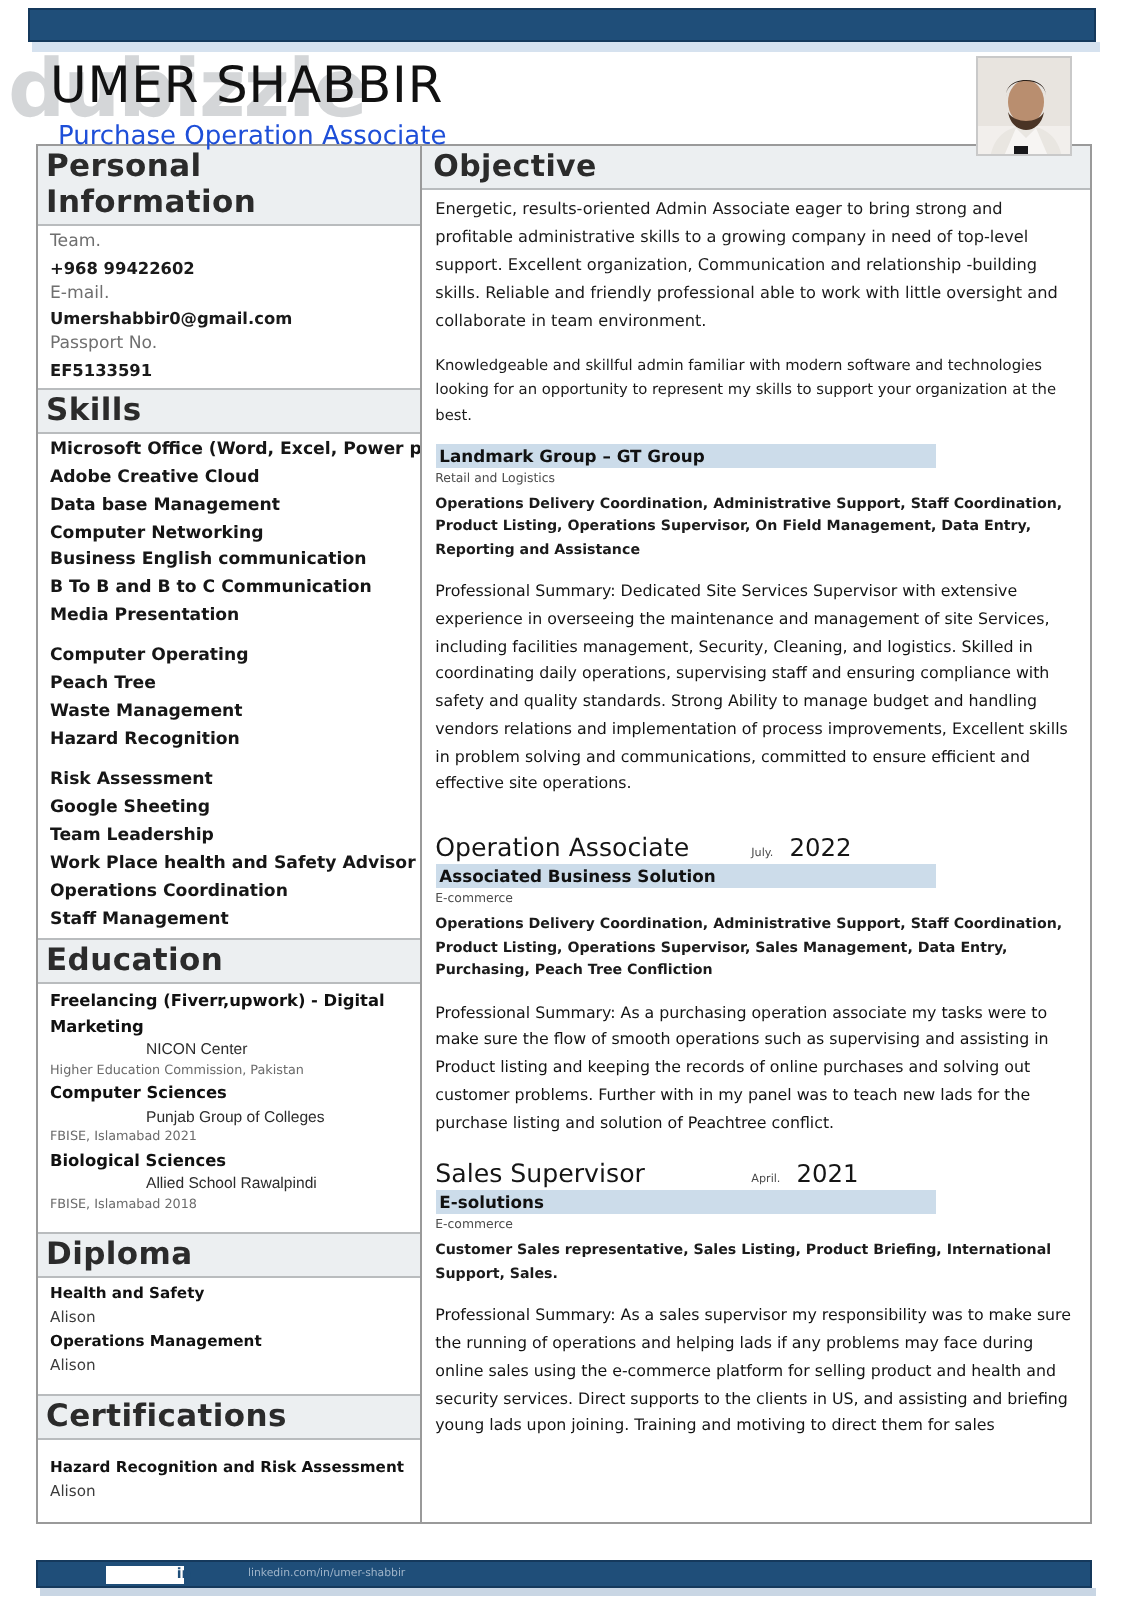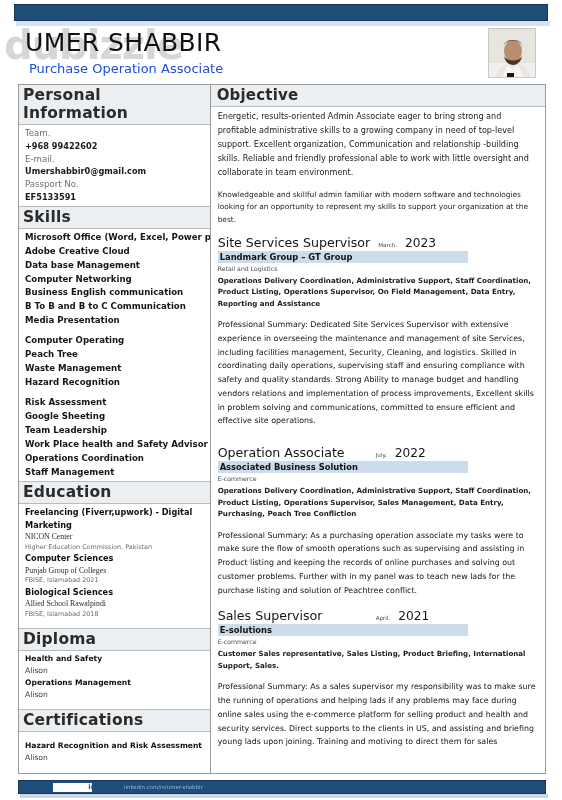--- a/index.html
+++ b/index.html
@@ -72,21 +72,21 @@
     width: 48px; height: 50px;
     border: 1px solid #c9c9c9;
     background: #dfe3e6;
     overflow: hidden;
     z-index: 6;
   }
 
   
   .sheet {
     position: absolute;
-    left: 18px; top: 84px;
+    left: 18px; top: 72px;
     width: 528px; height: 690px;
     border: 1px solid #9a9a9a;
     display: flex;
     background: #ffffff;
   }
   .col-left {
     width: 192px;
     border-right: 1px solid #9a9a9a;
     height: 100%;
     overflow: hidden;
@@ -144,21 +144,22 @@
     font-size: 8.2px;
     font-weight: 700;
     color: #111111;
     line-height: 1.5;
     font-family: "DejaVu Sans", sans-serif;
   }
   .edu-inst {
     font-size: 7.8px;
     color: #2c2c2c;
     line-height: 1.5;
-    font-family: Liberation Serif, serif;
+    font-family: Liberation Sans, sans-serif;
+    margin-left: 48px;
   }
   .edu-sub {
     font-size: 6.4px;
     color: #6a6a6a;
     line-height: 1.5;
     font-family: "DejaVu Sans", sans-serif;
   }
   .cert-t {
     font-size: 7.6px;
     font-weight: 700;
@@ -402,25 +403,20 @@
 
       <div class="sect first">Objective</div>
       <div class="padr">
         <div class="obj-p">Energetic, results-oriented Admin Associate eager to bring strong and profitable administrative skills to a growing company in need of top-level support. Excellent organization, Communication and relationship -building skills. Reliable and friendly professional able to work with little oversight and collaborate in team environment.</div>
         <div class="obj-p2">Knowledgeable and skillful admin familiar with modern software and technologies looking for an opportunity to represent my skills to support your organization  at the best.</div>
       </div>
 
       <div class="padr">
 
         <div>
-          <div class="jobrow">
-            <span class="jobpos">Site Services Supervisor</span>
-            <span class="jobmonth">March.</span>
-            <span class="jobyear">2023</span>
-          </div>
           <div class="company">Landmark Group – GT Group</div>
           <div class="industry">Retail and Logistics</div>
           <div class="duties">Operations Delivery Coordination, Administrative Support, Staff Coordination, Product Listing, Operations Supervisor, On Field Management, Data Entry, Reporting and Assistance</div>
           <div class="summary">Professional Summary: Dedicated Site Services Supervisor with extensive experience in overseeing the maintenance and management of site Services, including facilities management, Security, Cleaning, and logistics. Skilled in coordinating daily operations, supervising staff and ensuring compliance with safety and quality standards. Strong Ability to manage budget and handling vendors relations and implementation of process improvements, Excellent skills in problem solving and communications, committed to ensure efficient and effective site operations.</div>
         </div>
 
         <div class="jobgap"></div>
 
         <div>
           <div class="jobrow">

